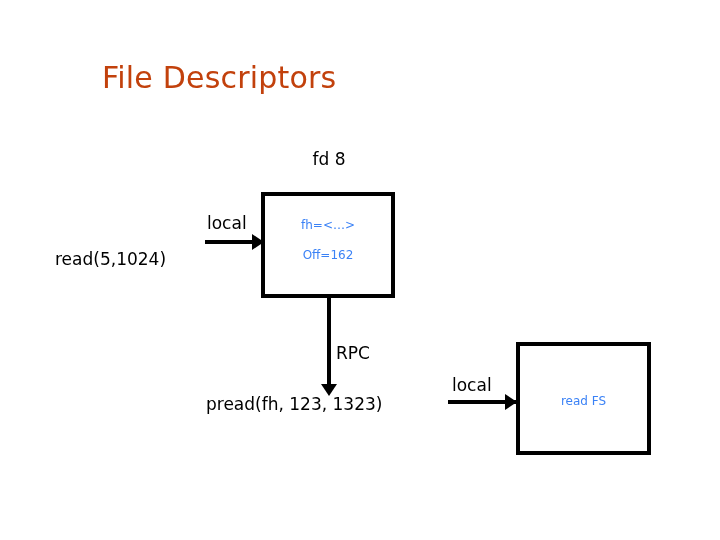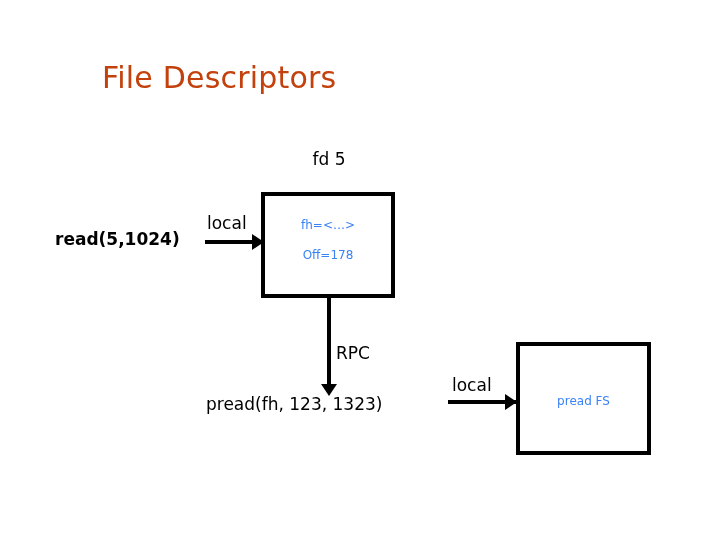--- a/index.html
+++ b/index.html
@@ -95,21 +95,21 @@
     width: 0;
     height: 0;
     border-left: 8px solid transparent;
     border-right: 8px solid transparent;
     border-top: 12px solid #000000;
   }
 
   
   #fd-label        { left: 264px; top: 148px; width: 130px; text-align: center; }
 
-  #read-call       { left: 55px;  top: 228px; font-weight: bold; }
+  #read-call       { left: 55px;  top: 248px; }
   #local-label-1   { left: 207px; top: 212px; }
   #arrow-read      { left: 205px; top: 240px; width: 58px; }
 
   #fd-box          { left: 261px; top: 192px; width: 134px; height: 106px; }
   #fd-box-line1    { top: 18px; }
   #fd-box-line2    { top: 48px; }
 
   #arrow-rpc       { left: 327px; top: 297px; height: 88px; }
   #rpc-label       { left: 336px; top: 342px; }
 
@@ -120,39 +120,39 @@
   #fs-box          { left: 516px; top: 342px; width: 135px; height: 113px; }
   #fs-box-line1    { top: 44px; }
 </style>
 </head>
 <body>
 
 <div class="slide">
 
   <div class="slide-title">File Descriptors</div>
 
-  <div class="dtext" id="fd-label">fd 5</div>
+  <div class="dtext" id="fd-label">fd 8</div>
 
   <div class="dtext" id="read-call">read(5,1024)</div>
 
   <div class="dtext" id="local-label-1">local</div>
 
   <div class="arrow-h" id="arrow-read"></div>
 
   <div class="box" id="fd-box">
     <div class="box-label" id="fd-box-line1">fh=&lt;…&gt;</div>
-    <div class="box-label" id="fd-box-line2">Off=178</div>
+    <div class="box-label" id="fd-box-line2">Off=162</div>
   </div>
 
   <div class="arrow-v" id="arrow-rpc"></div>
   <div class="dtext" id="rpc-label">RPC</div>
 
   <div class="dtext" id="pread-call">pread(fh, 123, 1323)</div>
 
   <div class="dtext" id="local-label-2">local</div>
 
   <div class="arrow-h" id="arrow-local-2"></div>
 
   <div class="box" id="fs-box">
-    <div class="box-label" id="fs-box-line1">pread FS</div>
+    <div class="box-label" id="fs-box-line1">read FS</div>
   </div>
 
 </div>
 
 </body></html>

